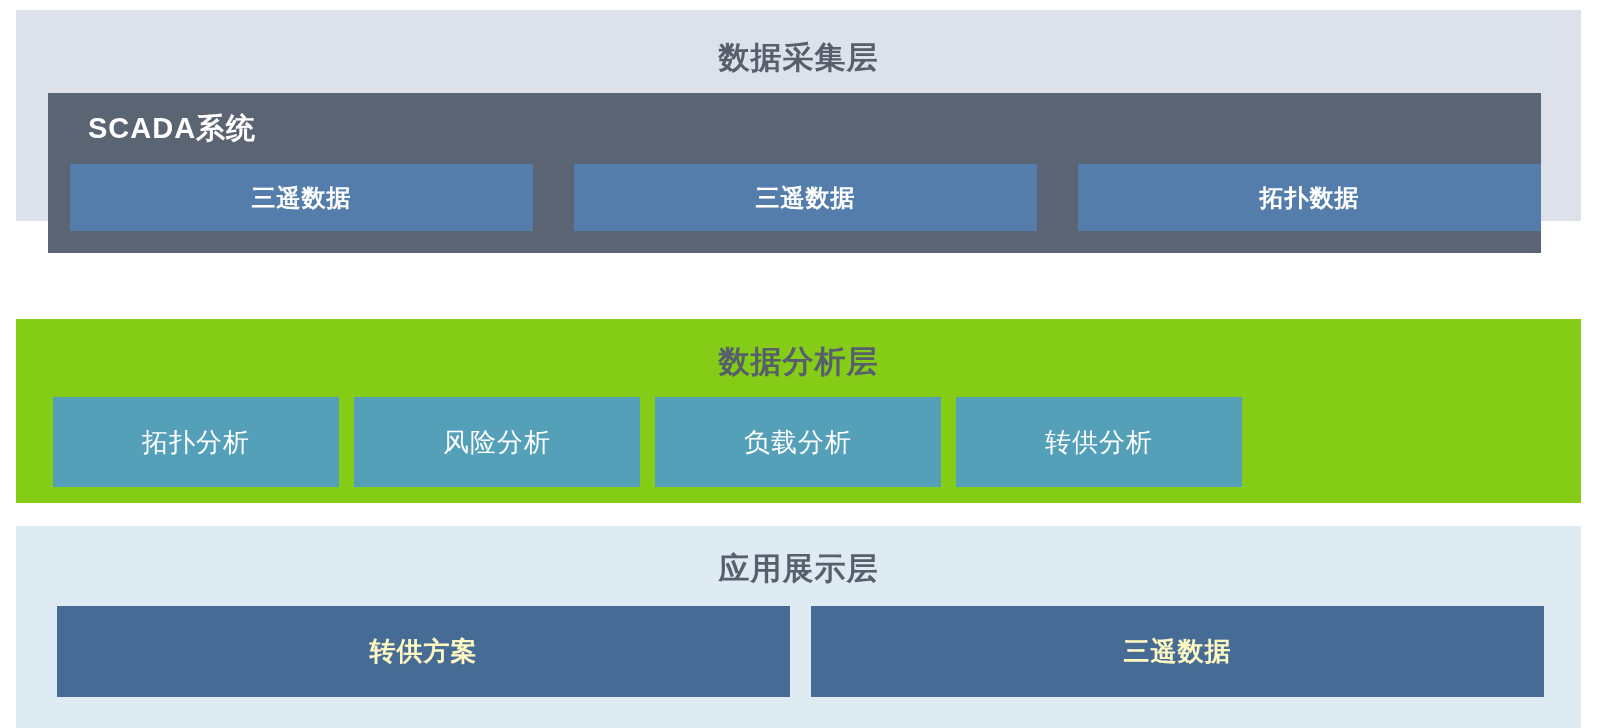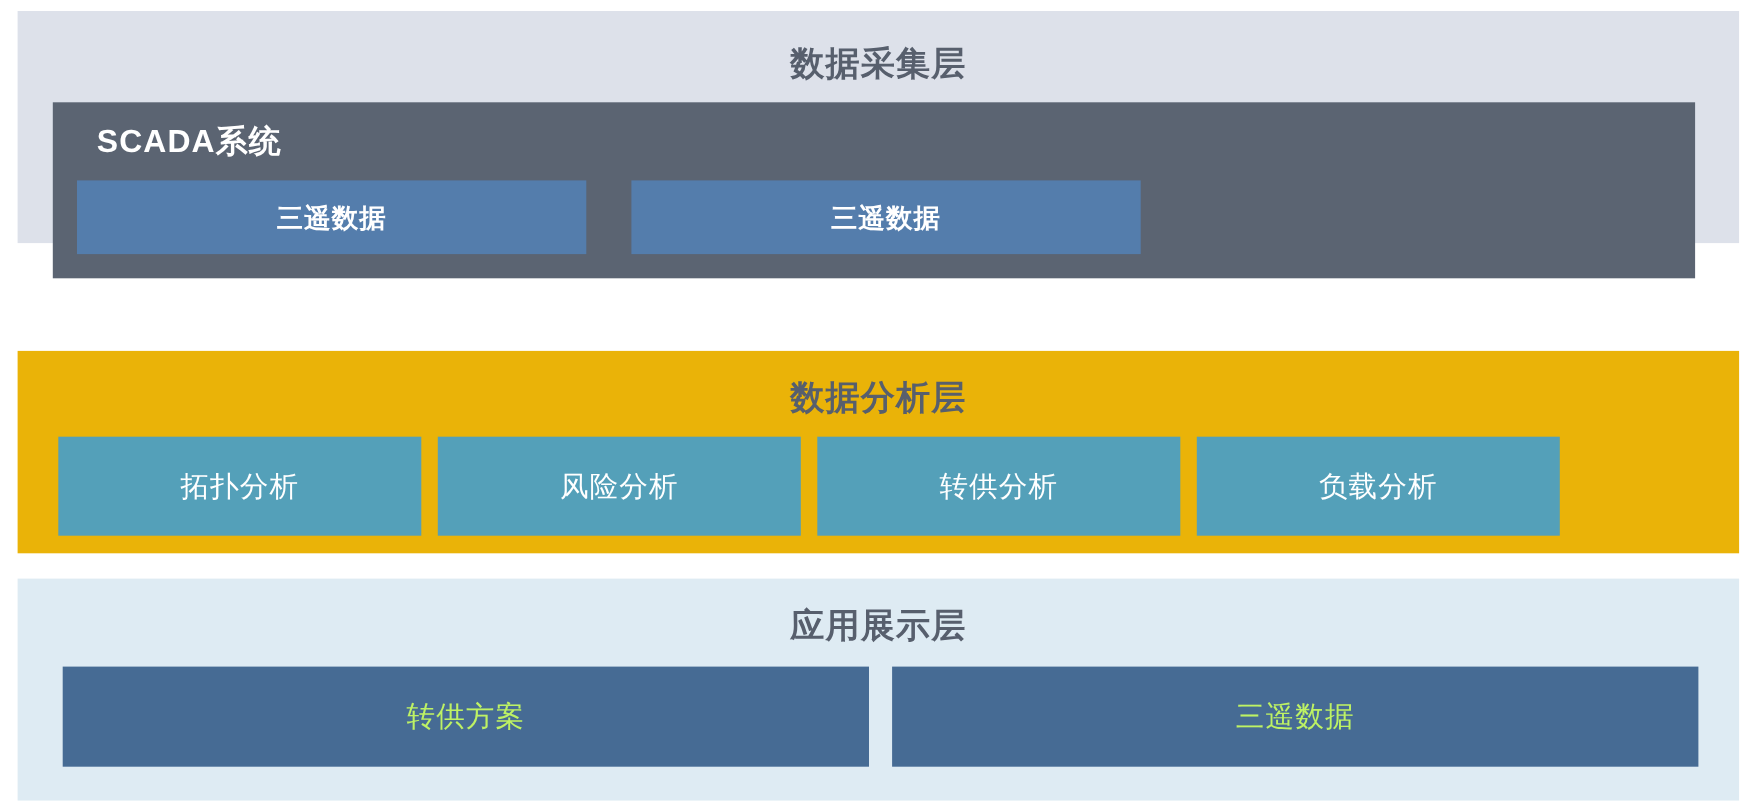--- a/index.html
+++ b/index.html
@@ -69,32 +69,32 @@
     font-weight: bold;
     display: flex;
     align-items: center;
     justify-content: center;
     letter-spacing: 1px;
   }
   
   .layer-analysis {
     top: 319px;
     height: 184px;
-    background: #eab308;
+    background: #84cc16;
   }
   .layer-analysis .layer-title { margin-top: 22px; }
   .analysis-row {
     position: absolute;
     left: 37px;
     top: 78px;
     display: flex;
     gap: 15px;
   }
   .analysis-item {
-    width: 330px;
+    width: 286px;
     height: 90px;
     background: #54a0b9;
     color: #ffffff;
     font-size: 26px;
     display: flex;
     align-items: center;
     justify-content: center;
     letter-spacing: 1px;
   }
   
@@ -108,51 +108,53 @@
     position: absolute;
     left: 41px;
     top: 80px;
     display: flex;
     gap: 21px;
   }
   .application-item {
     width: 733px;
     height: 91px;
     background: #466b94;
-    color: #bef264;
+    color: #fef9c3;
     font-size: 26px;
     display: flex;
     align-items: center;
     justify-content: center;
     letter-spacing: 1px;
+    font-weight: bold;
   }
 </style>
 </head>
 <body>
 
 <div class="canvas">
 
   <div class="layer layer-collection">
     <div class="layer-title">数据采集层</div>
     <div class="scada-box">
       <div class="scada-title">SCADA系统</div>
       <div class="scada-row">
         <div class="scada-item">三遥数据</div>
         <div class="scada-item">三遥数据</div>
+        <div class="scada-item">拓扑数据</div>
       </div>
     </div>
   </div>
 
   <div class="layer layer-analysis">
     <div class="layer-title">数据分析层</div>
     <div class="analysis-row">
       <div class="analysis-item">拓扑分析</div>
       <div class="analysis-item">风险分析</div>
+      <div class="analysis-item">负载分析</div>
       <div class="analysis-item">转供分析</div>
-      <div class="analysis-item">负载分析</div>
     </div>
   </div>
 
   <div class="layer layer-application">
     <div class="layer-title">应用展示层</div>
     <div class="application-row">
       <div class="application-item">转供方案</div>
       <div class="application-item">三遥数据</div>
     </div>
   </div>

